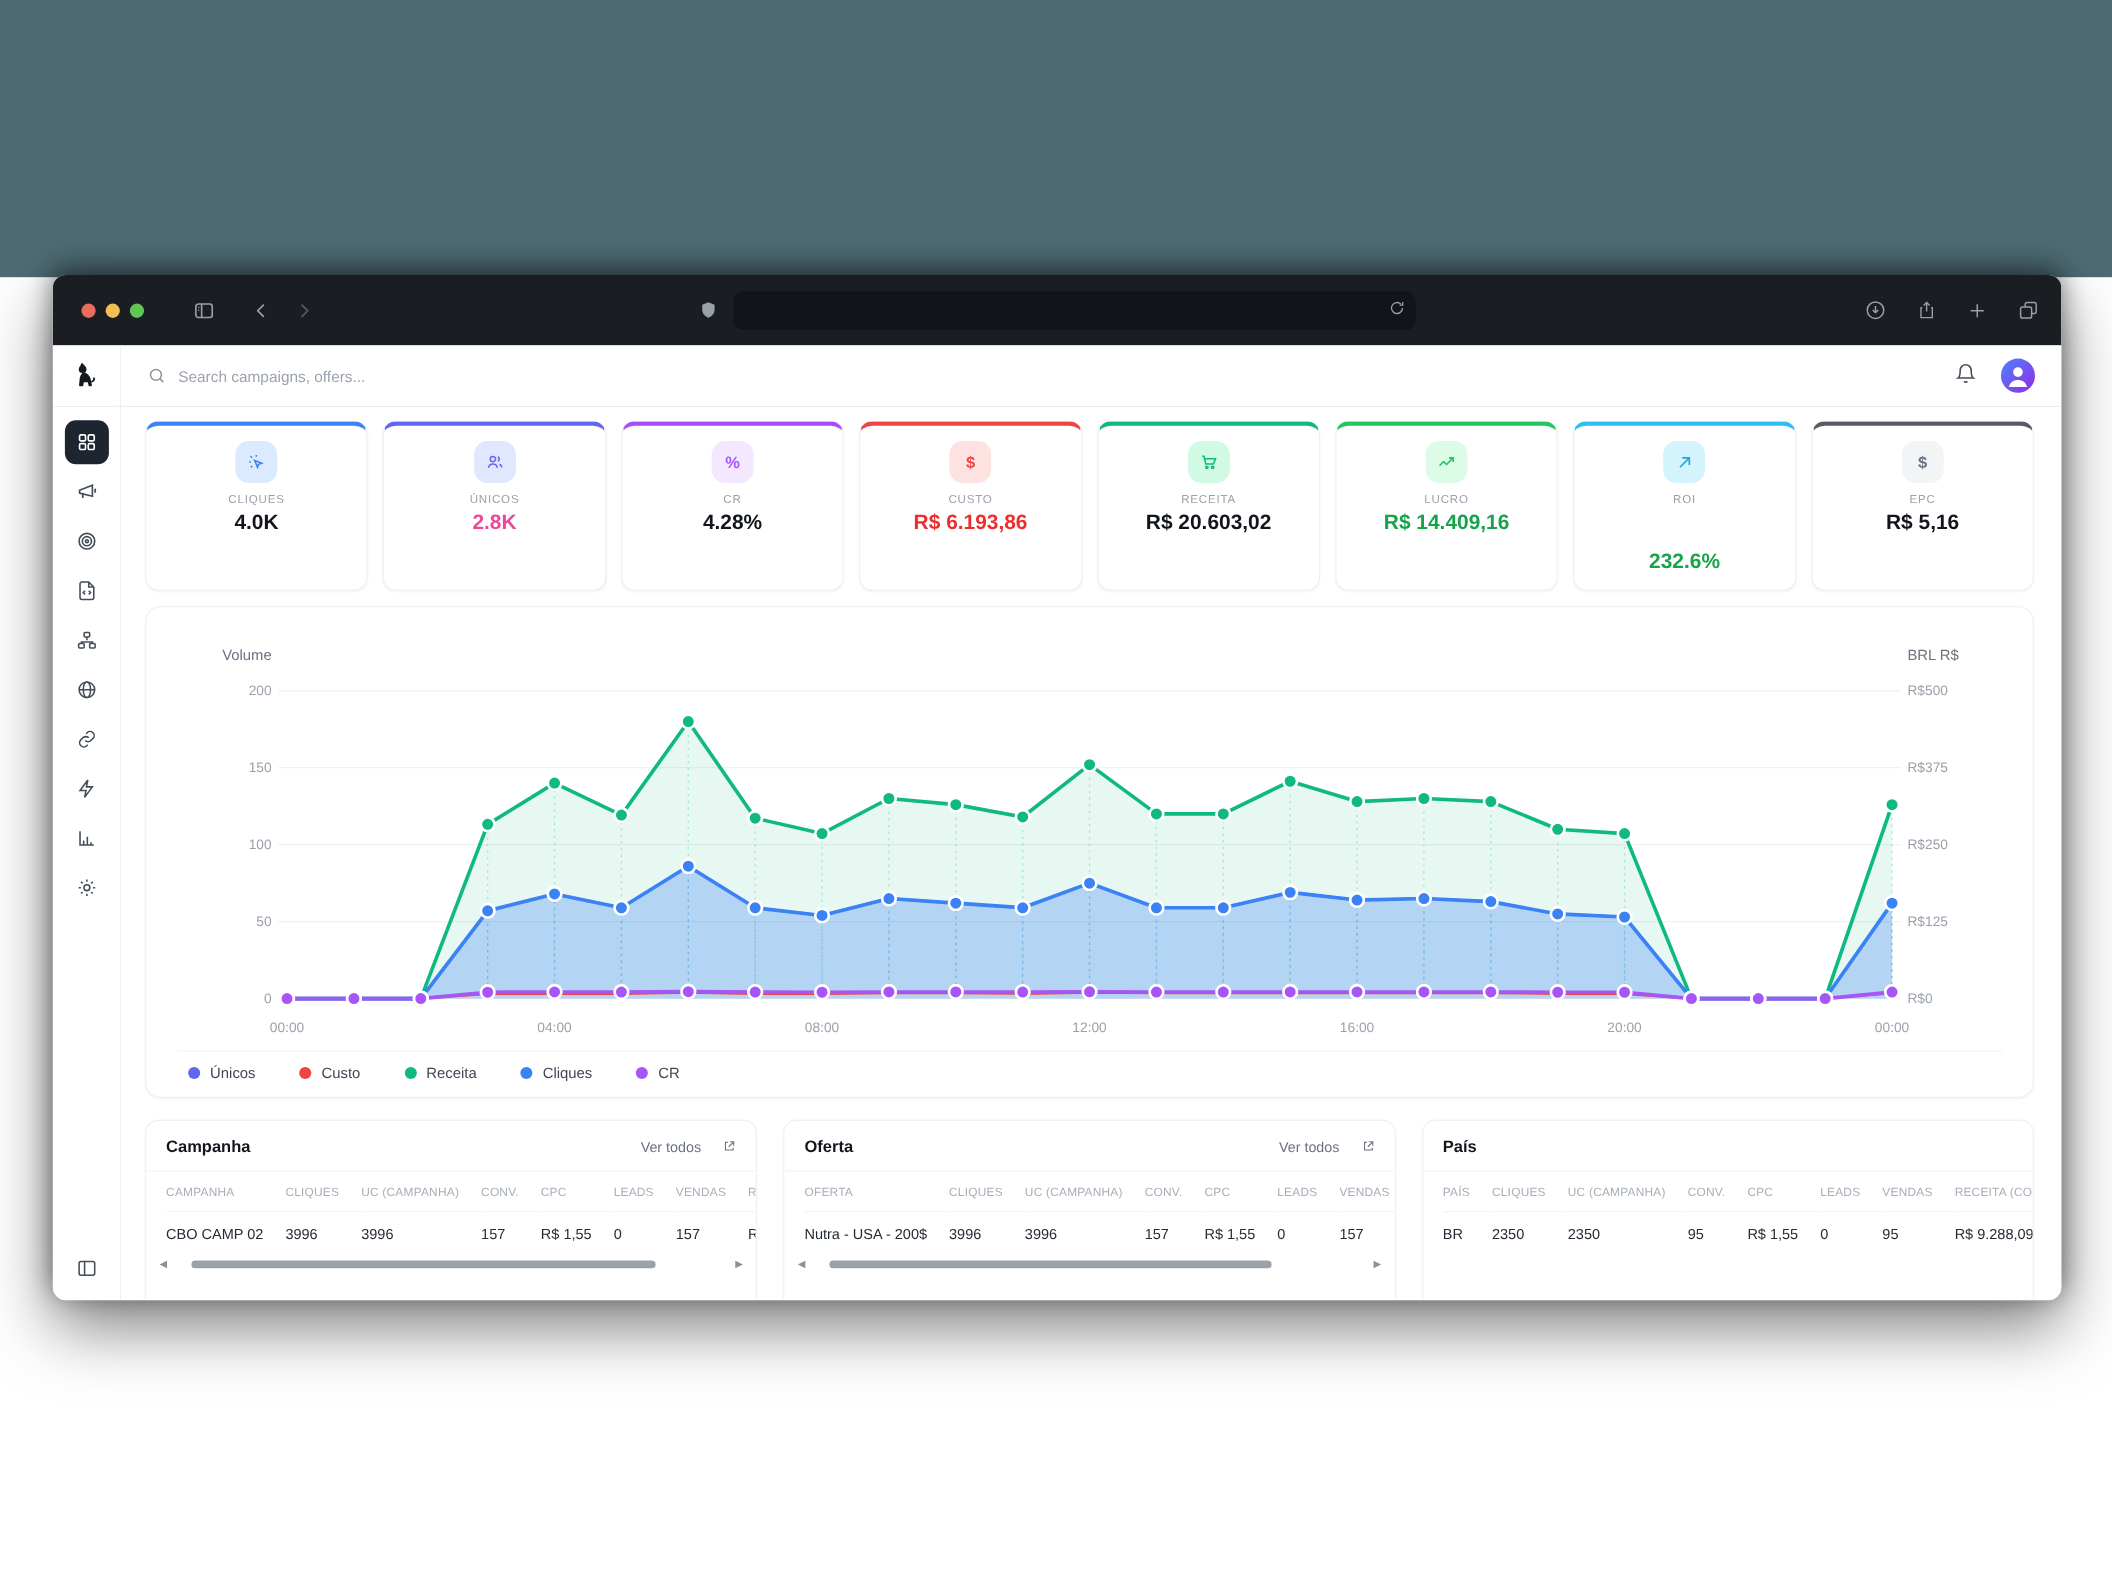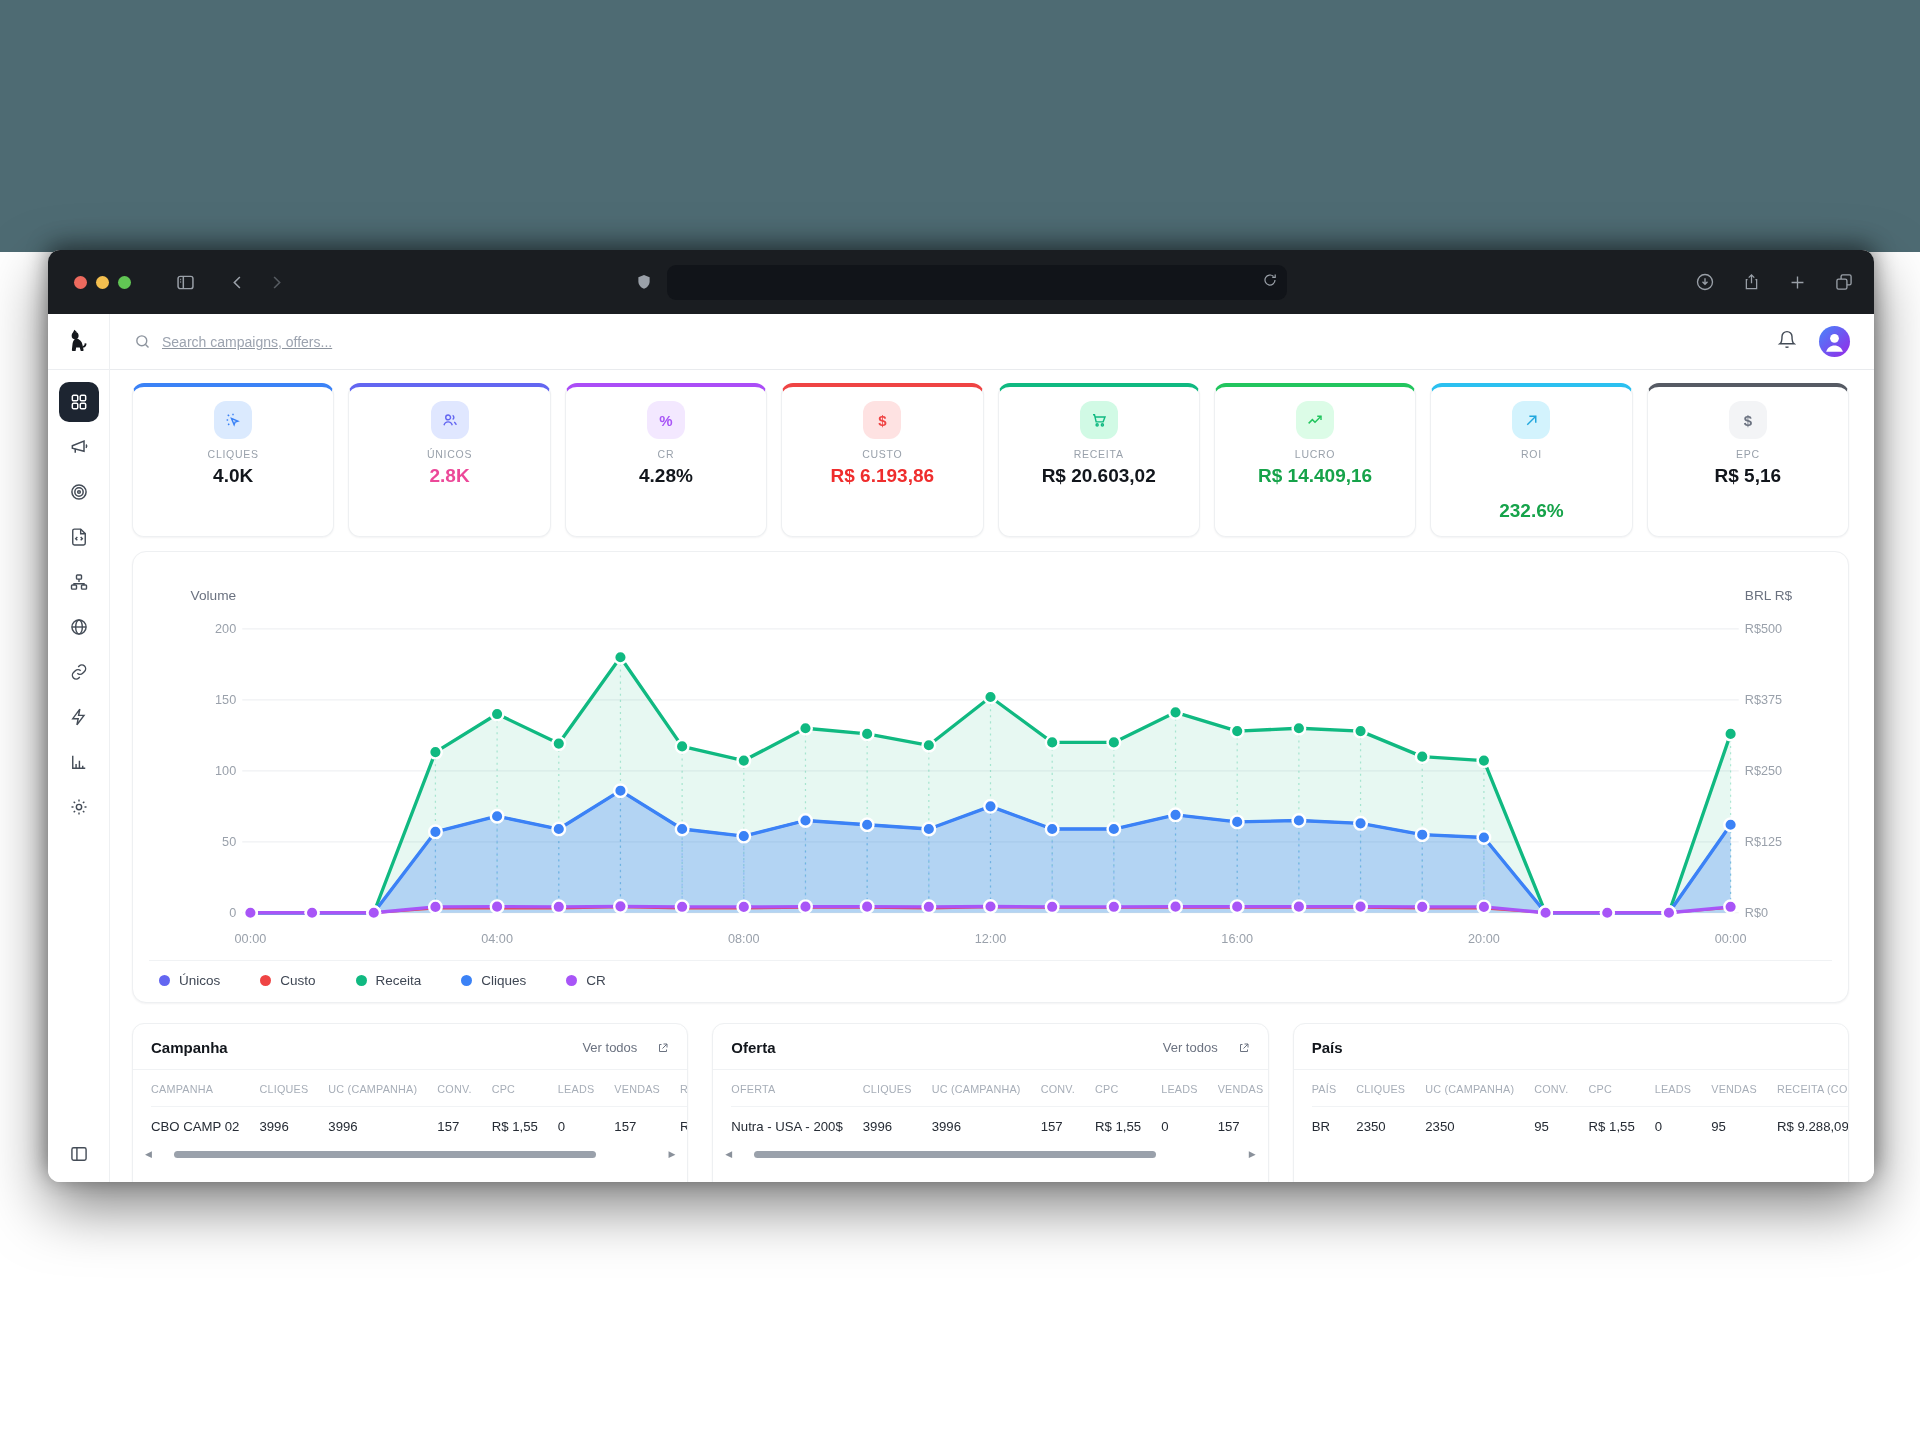--- a/index.html
+++ b/index.html
@@ -32,21 +32,21 @@
   .logo-cell { height:56px; width:100%; display:flex; align-items:center; justify-content:center;
     border-bottom:1px solid #eceef1; }
   .snav-items { display:flex; flex-direction:column; gap:5px; margin-top:12px; align-items:center; flex:1; width:100%; }
   .snav-item { width:40px; height:40px; border-radius:10px; display:flex; align-items:center; justify-content:center;
     color:#444c57; cursor:pointer; }
   .snav-item.active { background:#1d2531; color:#fff; }
   .snav-bottom { margin:auto 0 14px; color:#444c57; }
 
   .main { flex:1; display:flex; flex-direction:column; min-width:0; }
   .appbar { height:56px; border-bottom:1px solid #e9ebee; display:flex; align-items:center; padding:0 24px 0 24px; }
-  .search-wrap { display:flex; align-items:center; gap:11px; color:#8d949e; flex:1;text-decoration:underline; }
+  .search-wrap { display:flex; align-items:center; gap:11px; color:#8d949e; flex:1; }
   .search-wrap input { border:none; outline:none; font-size:14px; color:#374151; width:420px;
     font-family:"Liberation Sans","DejaVu Sans",sans-serif; }
   .search-wrap input::placeholder { color:#9ca3af; }
   .appbar-right { display:flex; align-items:center; gap:22px; }
   .bell { color:#434b56; }
   .avatar { width:31px; height:31px; border-radius:50%; background:linear-gradient(135deg,#4f7df9 10%,#8b36ea 85%);
     display:flex; align-items:center; justify-content:center; }
 
   .content { flex:1; padding:13px 25px 0 22px; overflow:hidden; }
 
@@ -54,21 +54,21 @@
   .kpi-row { display:grid; grid-template-columns:repeat(8,1fr); gap:14px; }
   .kpi { background:#fff; border:1px solid #eef0f2; border-top-width:4px; border-radius:12px;
     box-shadow:0 1px 2px rgba(16,24,40,.05); padding:12px 8px 14px; text-align:center; }
   .kpi-icon { width:38px; height:38px; border-radius:12px; margin:2px auto 0; display:flex;
     align-items:center; justify-content:center; font-size:15px; font-weight:700; }
   .kpi-label { font-size:10.5px; letter-spacing:.07em; color:#99a1ab; margin:9px 0 5px; }
   .kpi-value { font-size:19px; font-weight:700; color:#12161c; white-space:nowrap; }
 
   
   .chart-card { margin-top:14px; background:#fff; border:1px solid #eef0f2; border-radius:14px;
-    box-shadow:0 1px 2px rgba(16,24,40,.05); padding:12px 16px 4px; }
+    box-shadow:0 1px 2px rgba(16,24,40,.05); padding:12px 28px 4px; }
   .chart-svg { width:100%; display:block; }
   .axis-title { fill:#6b7280; font-size:13.5px; }
   .axis-label { fill:#9aa1ab; font-size:12.5px; }
   .legend-row { border-top:1px solid #f0f2f4; margin-top:6px; padding:12px 10px 10px; display:flex; gap:40px; align-items:center; }
   .legend-item { display:flex; align-items:center; gap:9px; font-size:13.5px; color:#3f4754; cursor:pointer; }
   .legend-dot { width:11px; height:11px; border-radius:50%; }
 
   
   .tables-row { display:grid; grid-template-columns:1fr 1fr 1fr; gap:24px; margin-top:20px; }
   .tcard { background:#fff; border:1px solid #eef0f2; border-radius:12px; overflow:hidden;

